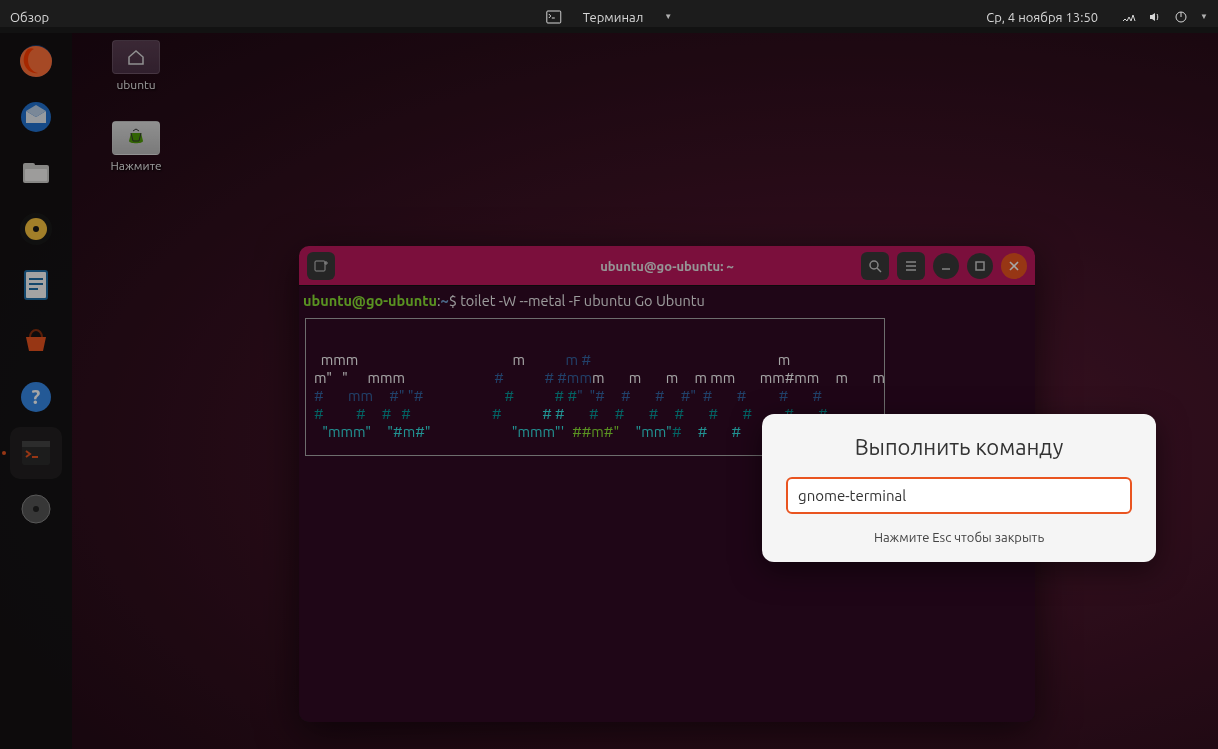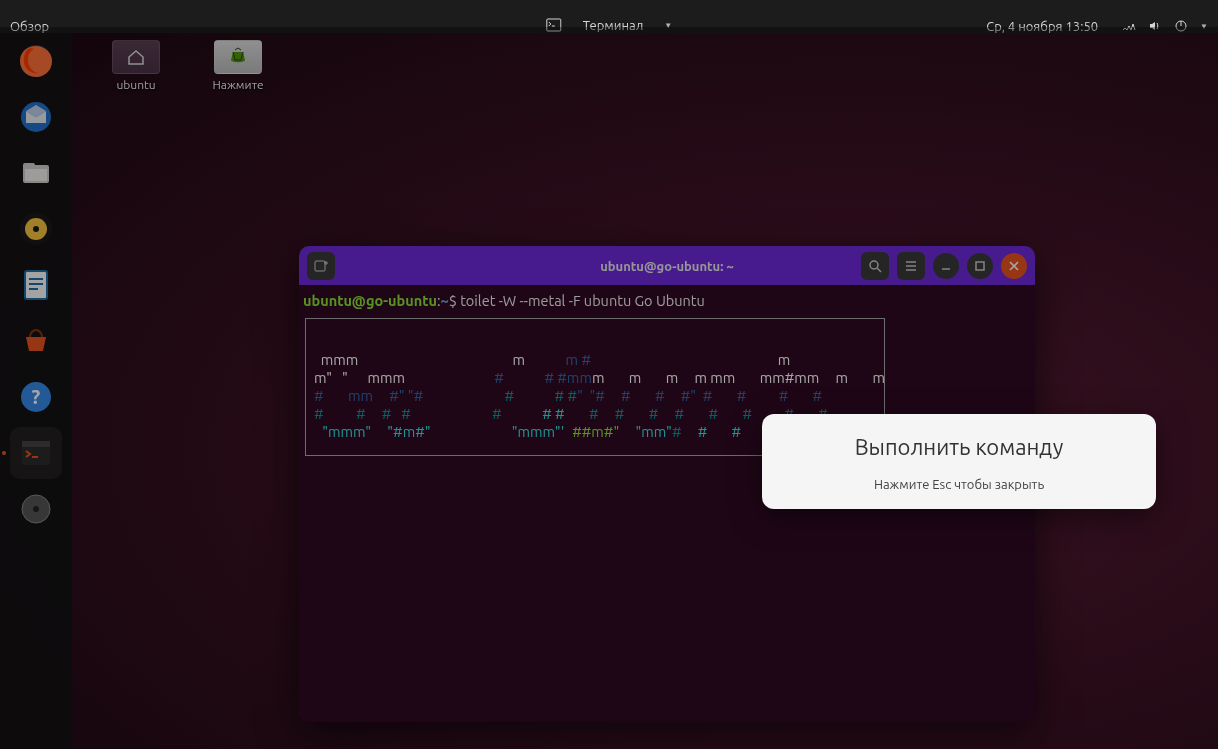--- a/index.html
+++ b/index.html
@@ -7,21 +7,21 @@
   body {
     background: radial-gradient(ellipse at 70% 60%, #5a1c36 0%, #3e1225 40%, #2a0d1a 70%, #1a0710 100%);
     position: relative;
   }
 
   
   .topbar {
     height: 33px;
     background: #1c1c1c;
     color: #d6d6d6;
-    display: flex; align-items: flex-end;
+    display: flex; align-items: center;
     font-size: 13px;
     padding: 0 10px;
     position: relative;
     z-index: 50;
   }
   .topbar .center {
     position: absolute; left: 50%; transform: translateX(-50%);
     display: flex; align-items: center; gap: 12px;
   }
   .topbar .right { margin-left: auto; display: flex; align-items: center; gap: 24px; }
@@ -47,21 +47,21 @@
   .dock-item.active::before {
     content:""; position:absolute; left:-8px; top:24px; width:4px; height:4px; border-radius:50%;
     background:#e95420;
   }
   .dock-item.running { background: rgba(255,255,255,0.06); }
   .dock svg { width: 40px; height: 40px; }
 
   
   .desktop-icons {
     position: absolute; top: 40px; left: 100px;
-    display: flex; flex-direction: row; gap: 30px;
+    display: flex; flex-direction: column; gap: 30px;
   }
   .dicon { width: 72px; display:flex; flex-direction:column; align-items:center; gap:4px; cursor:pointer; }
   .dicon .tile {
     width: 48px; height: 34px; border-radius: 4px;
     background: linear-gradient(#5a3e52,#4b3145);
     border: 1px solid rgba(255,255,255,0.12);
     display:flex; align-items:center; justify-content:center;
   }
   .dicon .label { color: #eee; font-size: 12px; text-shadow: 1px 1px 2px #000; }
 
@@ -77,21 +77,21 @@
     position: absolute; top: 246px; left: 299px;
     width: 736px; height: 476px;
     background: #1e1e1e;
     border-radius: 10px;
     box-shadow: 0 10px 40px rgba(0,0,0,0.6);
     overflow: hidden;
     display:flex; flex-direction:column;
     z-index: 45;
   }
   .titlebar {
-    height: 40px; background: #6d28d9;
+    height: 40px; background: #be185d;
     display:flex; align-items:center; padding: 0 8px;
     border-bottom: 1px solid #111;
     position:relative;
   }
   .titlebar .title {
     position:absolute; left:50%; transform:translateX(-50%);
     color:#e6e6e6; font-size:13px; font-weight:600;
   }
   .hbtn {
     width:28px; height:28px; border-radius:6px; background:#3a3a3a;
@@ -326,14 +326,15 @@
 <span class="m-bl">#</span>   <span class="m-bl">mm</span>  <span class="m-bl">#" "#</span>          <span class="m-cy">#</span>     <span class="m-cy"># #</span><span class="m-bl">"  "#</span>  <span class="m-bl">#</span>   <span class="m-bl">#</span>  <span class="m-bl">#"  #</span>   <span class="m-bl">#</span>    <span class="m-bl">#</span>   <span class="m-bl">#</span>
 <span class="m-cy">#</span>    <span class="m-cy">#</span>  <span class="m-cy">#   #</span>          <span class="m-cy">#</span>     <span class="m-lc"># #</span>   <span class="m-cy">#</span>  <span class="m-cy">#</span>   <span class="m-cy">#</span>  <span class="m-cy">#</span>   <span class="m-cy">#</span>   <span class="m-cy">#</span>    <span class="m-cy">#</span>   <span class="m-cy">#</span>
  <span class="m-lc">"mmm"</span>  <span class="m-lc">"#m#"</span>          <span class="m-lc">"mmm"'</span> <span class="m-gr">##m#"</span>  <span class="m-lc">"mm"</span><span class="m-cy">#</span>  <span class="m-lc">#</span>   <span class="m-lc">#</span>   <span class="m-lc">#</span>    <span class="m-lc">"</span><span class="m-cy">mm"#</span></div>
   </div>
 </div>
 
 <div class="backdrop"></div>
 
 <div class="run-dialog">
   <h2>Выполнить команду</h2>
+  <input type="text" value="gnome-terminal" style="">
   <div class="hint">Нажмите Esc чтобы закрыть</div>
 </div>
 
 </body></html>

